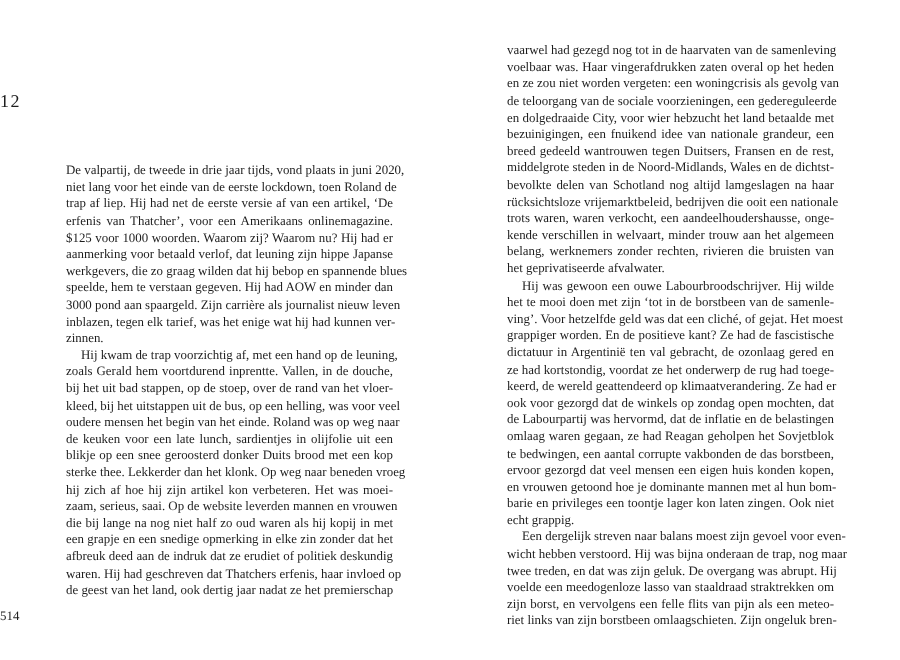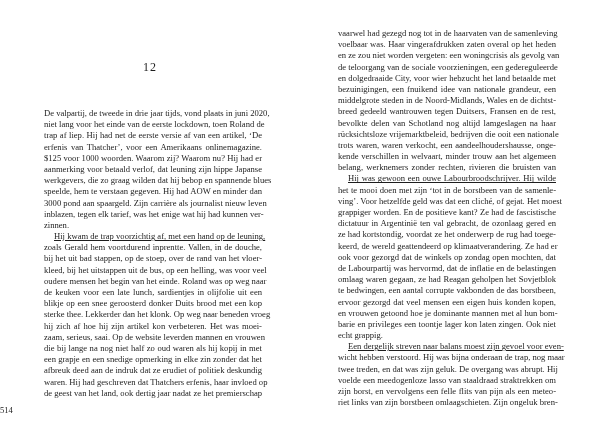--- a/index.html
+++ b/index.html
@@ -1,26 +1,26 @@
 <!DOCTYPE html>
 <html><head>
 <meta charset="utf-8">
 <style>
   html, body { margin:0; padding:0; background:#ffffff; }
   body { width:600px; height:440px; position:relative; overflow:hidden; font-family:"Liberation Serif", "DejaVu Serif", serif; color:#1d1d1d; }
   .page { position:absolute; top:0; width:300px; height:424px; }
   .page-left { left:0; }
   .page-right { left:300px; }
-  .chapter-num { position:absolute; left:0; width:300px; top:60px; text-align:center; font-size:12px; letter-spacing:1px; }
+  .chapter-num { position:absolute; left:0; width:300px; top:60px; font-size:12px; letter-spacing:1px; }
   .text-block { position:absolute; width:218px; font-size:8.6px; line-height:11.2px; text-align:justify; hyphens:manual; }
   .page-left .text-block { left:44px; top:108px; }
   .page-right .text-block { left:38px; top:28px; }
   .line { display:block; white-space:nowrap; text-align:justify; text-align-last:justify; height:11.2px; }
   .line.last { text-align-last:left; }
-  .line.indent { padding-left:10px;text-decoration:underline; }
+  .line.indent { padding-left:10px; }
   .page-number { position:absolute; width:300px; left:0; top:405px; font-size:8.6px; }
 </style>
 </head>
 <body>
 
 <div class="page page-left">
   <div class="chapter-num">12</div>
   <div class="text-block">
       <span class="line">De valpartij, de tweede in drie jaar tijds, vond plaats in juni 2020,</span>
       <span class="line">niet lang voor het einde van de eerste lockdown, toen Roland de</span>
@@ -53,27 +53,28 @@
 </div>
 
 <div class="page page-right">
   <div class="text-block">
       <span class="line">vaarwel had gezegd nog tot in de haarvaten van de samenleving</span>
       <span class="line">voelbaar was. Haar vingerafdrukken zaten overal op het heden</span>
       <span class="line">en ze zou niet worden vergeten: een woningcrisis als gevolg van</span>
       <span class="line">de teloorgang van de sociale voorzieningen, een gedereguleerde</span>
       <span class="line">en dolgedraaide City, voor wier hebzucht het land betaalde met</span>
       <span class="line">bezuinigingen, een fnuikend idee van nationale grandeur, een</span>
+      <span class="line">breed gedeeld wantrouwen tegen Duitsers, Fransen en de rest,</span>
       <span class="line">middelgrote steden in de Noord-Midlands, Wales en de dichtst-</span>
-      <span class="line">breed gedeeld wantrouwen tegen Duitsers, Fransen en de rest,</span>
       <span class="line">bevolkte delen van Schotland nog altijd lamgeslagen na haar</span>
       <span class="line">rücksichtsloze vrijemarktbeleid, bedrijven die ooit een nationale</span>
       <span class="line">trots waren, waren verkocht, een aandeelhoudershausse, onge-</span>
       <span class="line">kende verschillen in welvaart, minder trouw aan het algemeen</span>
       <span class="line">belang, werknemers zonder rechten, rivieren die bruisten van</span>
+      <span class="line last">het geprivatiseerde afvalwater.</span>
       <span class="line indent">Hij was gewoon een ouwe Labourbroodschrijver. Hij wilde</span>
       <span class="line">het te mooi doen met zijn ‘tot in de borstbeen van de samenle-</span>
       <span class="line">ving’. Voor hetzelfde geld was dat een cliché, of gejat. Het moest</span>
       <span class="line">grappiger worden. En de positieve kant? Ze had de fascistische</span>
       <span class="line">dictatuur in Argentinië ten val gebracht, de ozonlaag gered en</span>
       <span class="line">ze had kortstondig, voordat ze het onderwerp de rug had toege-</span>
       <span class="line">keerd, de wereld geattendeerd op klimaatverandering. Ze had er</span>
       <span class="line">ook voor gezorgd dat de winkels op zondag open mochten, dat</span>
       <span class="line">de Labourpartij was hervormd, dat de inflatie en de belastingen</span>
       <span class="line">omlaag waren gegaan, ze had Reagan geholpen het Sovjetblok</span>

